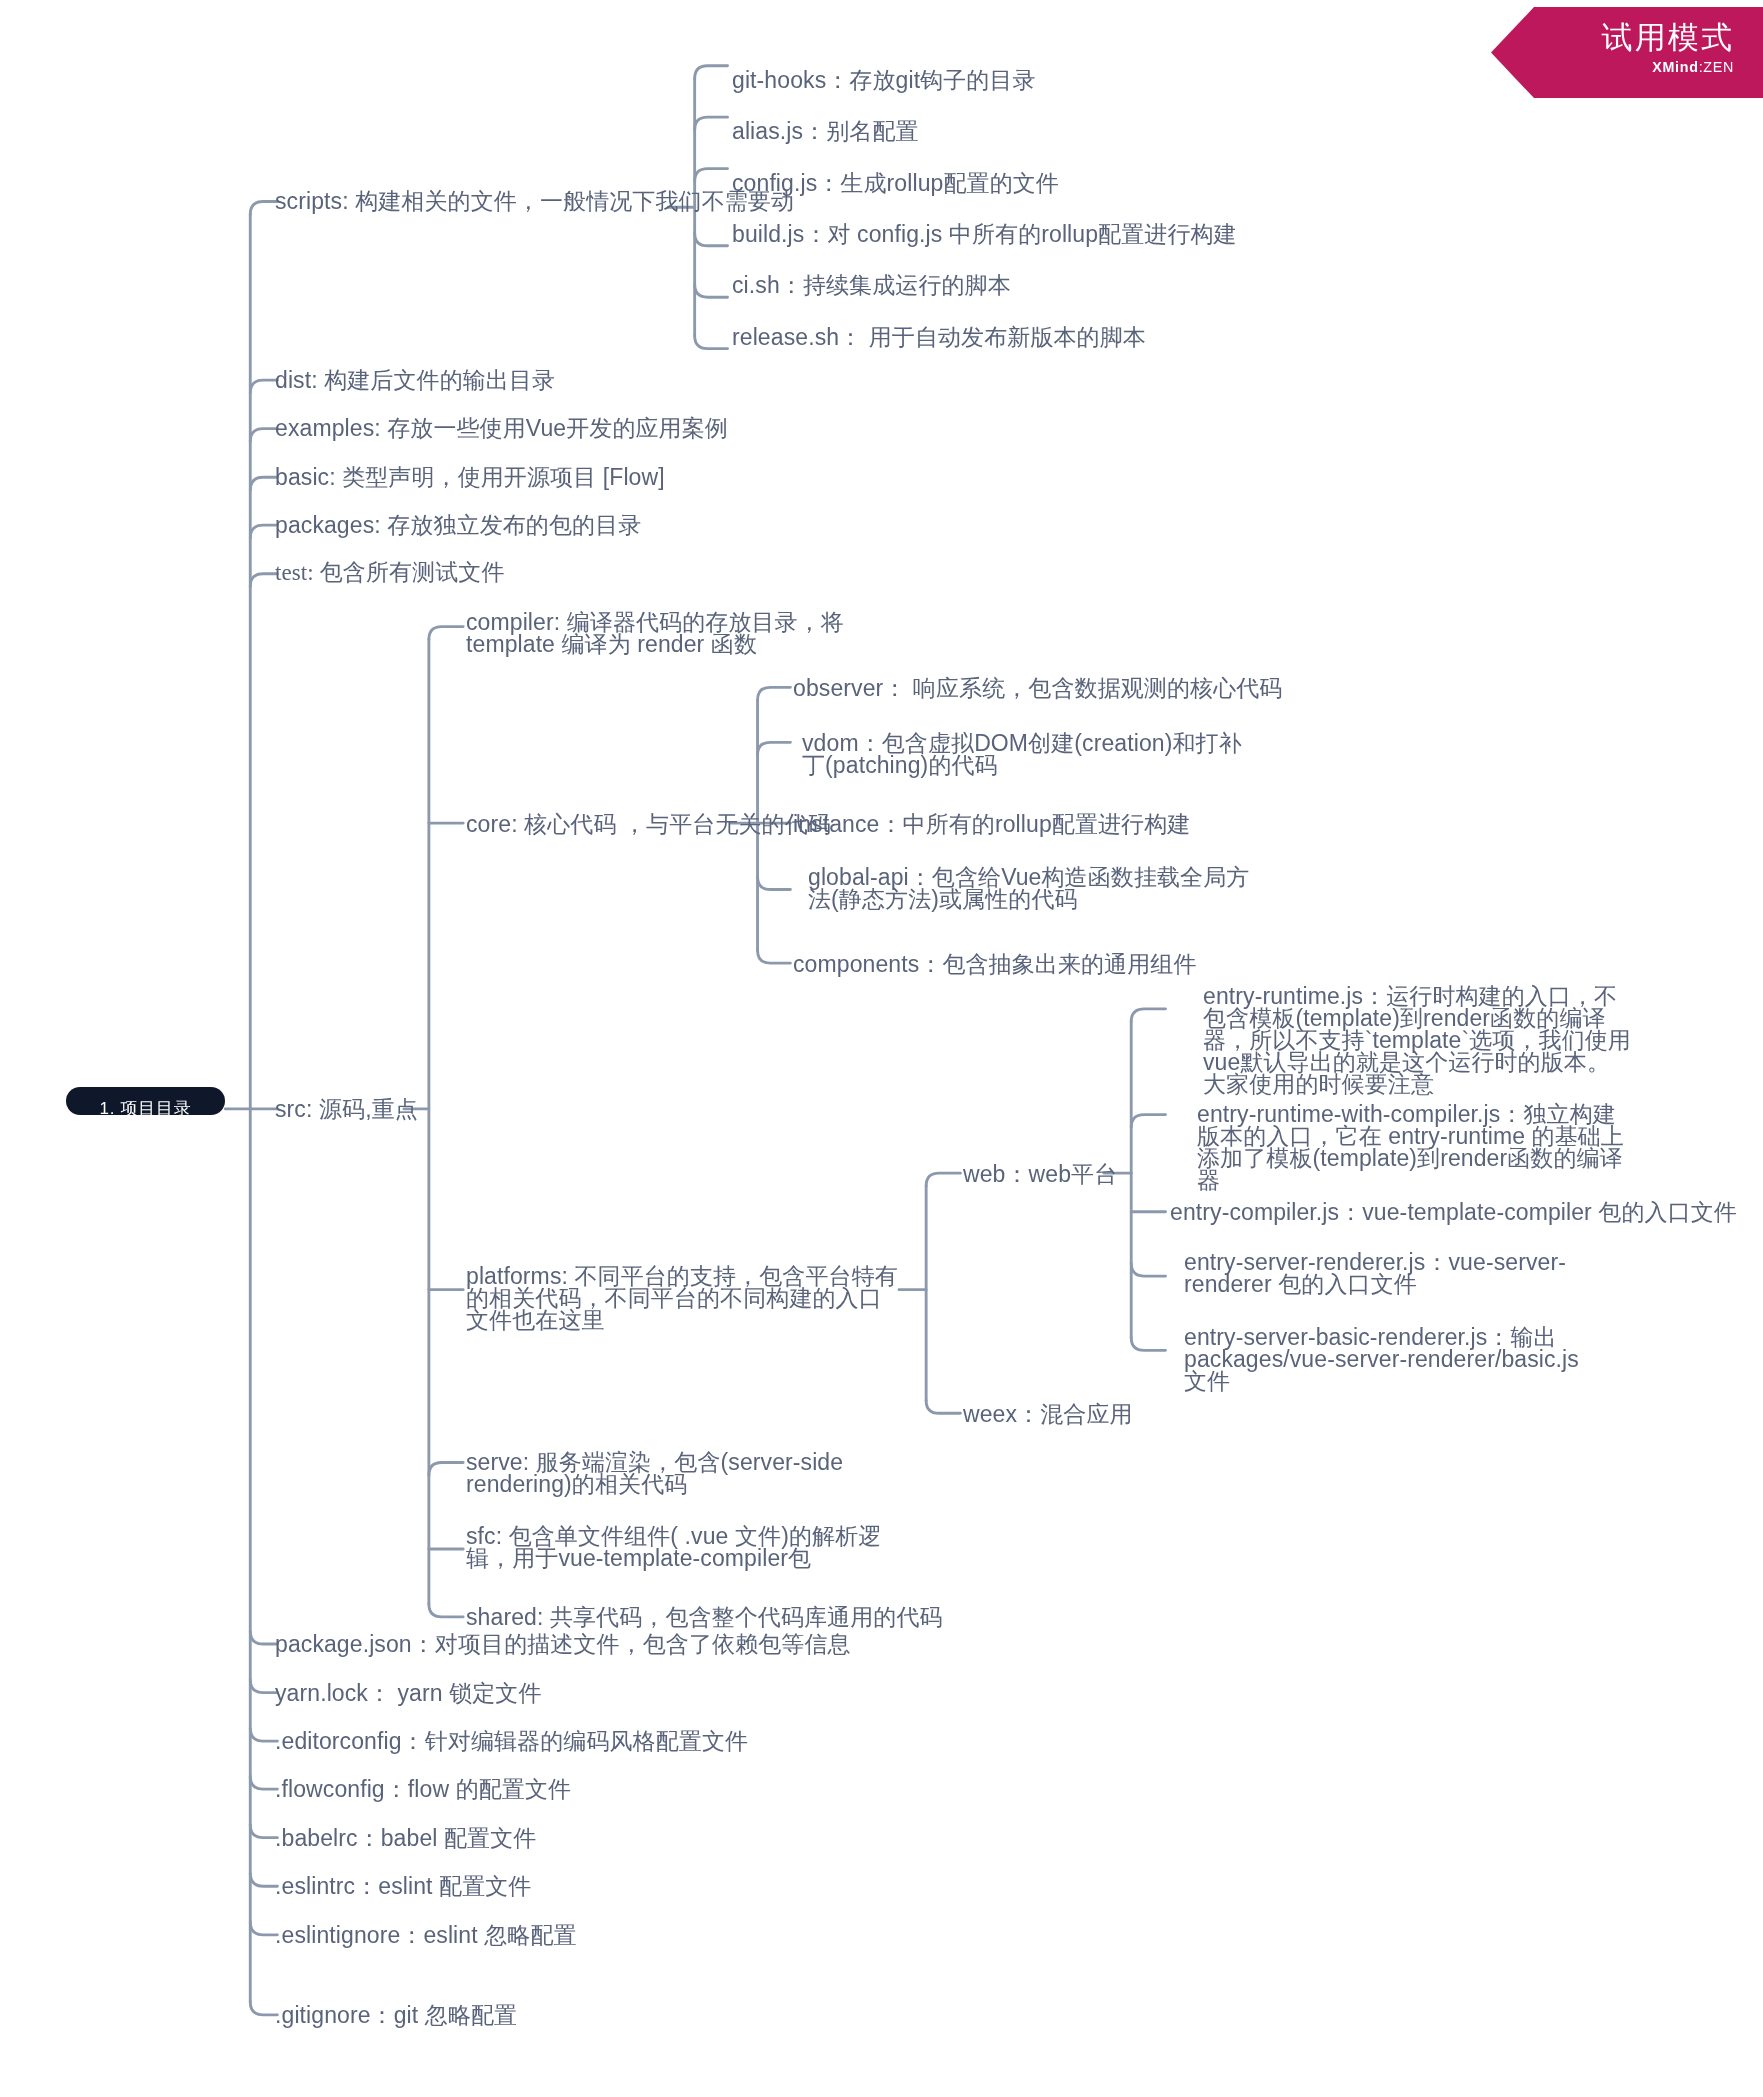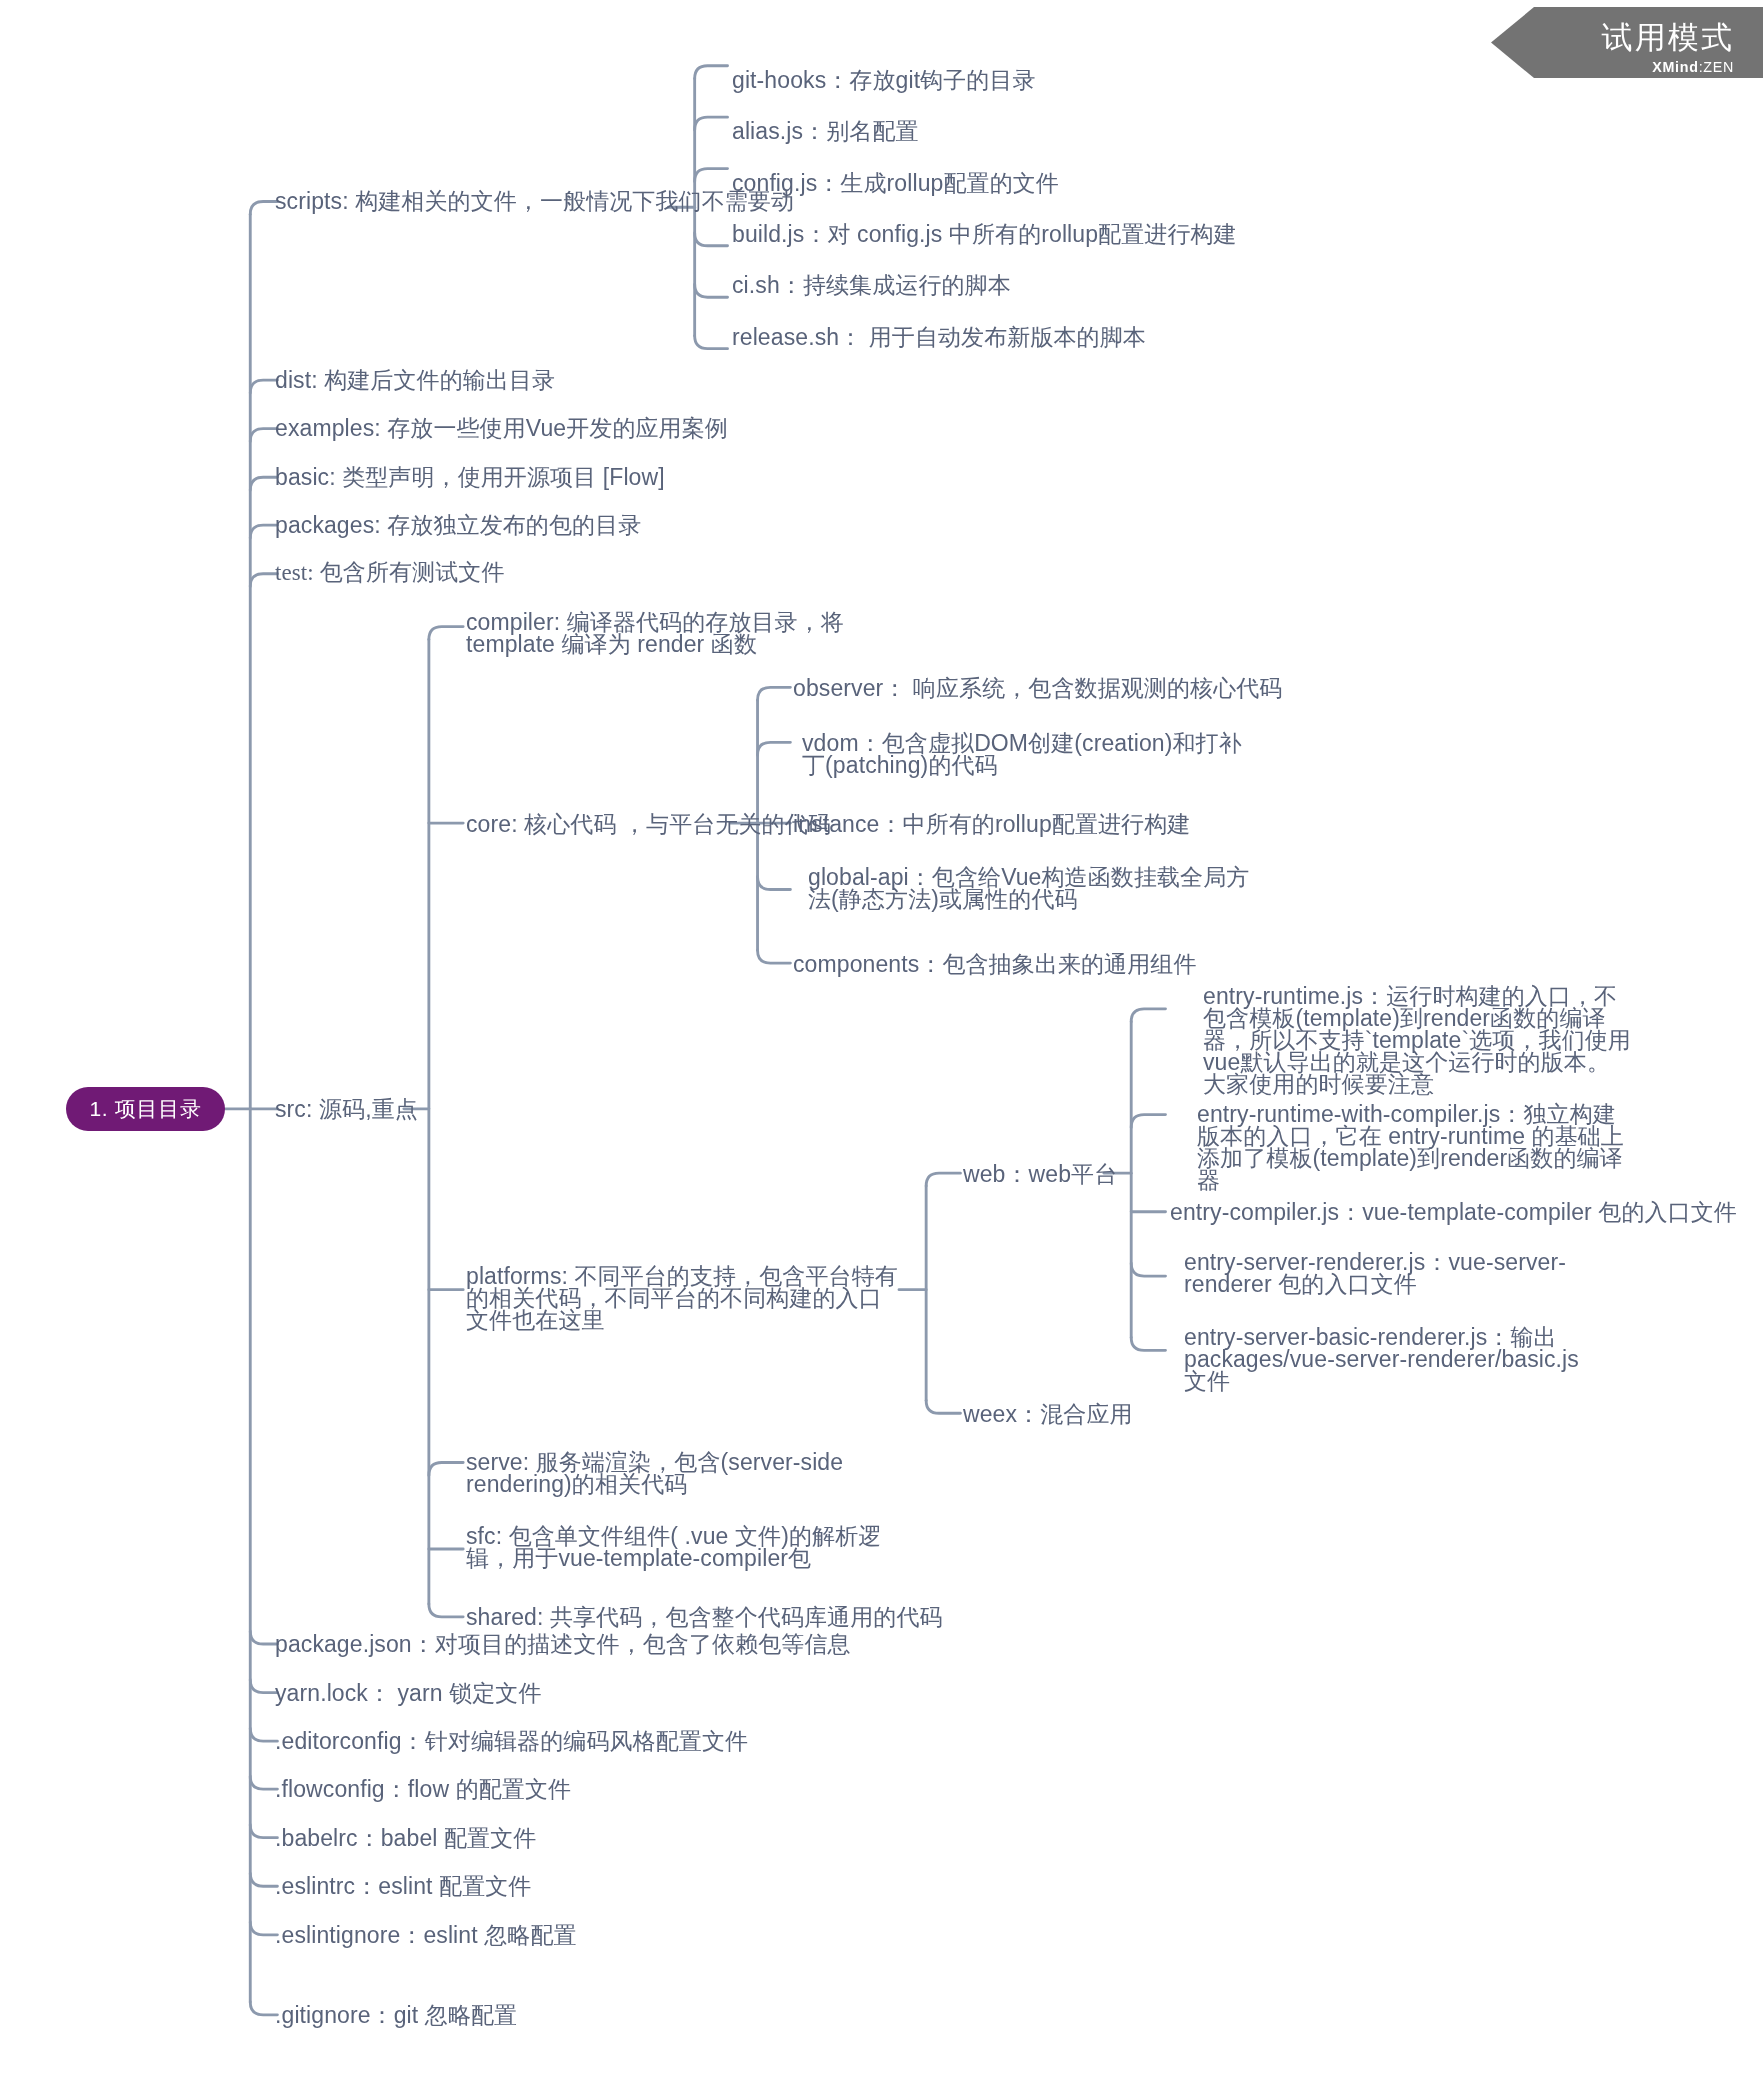--- a/index.html
+++ b/index.html
@@ -16,22 +16,22 @@
     overflow: hidden;
     color: #5b6678;
   }
 
   
   #trial-badge {
     position: absolute;
     top: 7.1px;
     right: 0px;
     width: 272px;
-    height: 71px;
-    background: #737373;
+    height: 91px;
+    background: #be185d;
     border-radius: 7.1px 0 0 7.1px;
     -webkit-clip-path: polygon(0 50%, 43px 0, 100% 0, 100% 100%, 43px 100%);
     clip-path: polygon(0 50%, 43px 0, 100% 0, 100% 100%, 43px 100%);
     color: #ffffff;
     text-align: right;
     padding: 10px 29px 0 0;
   }
   #trial-badge .badge-title {
     font-size: 31px;
     letter-spacing: 2.1px;
@@ -63,25 +63,25 @@
     stroke-width: 4;
     stroke-linecap: round;
   }
 
   
   #root-node {
     position: absolute;
     left: 66px;
     top: 1087px;
     width: 159px;
-    height: 44px;
-    background: #701a75;
+    height: 28px;
+    background: #0f172a;
     border-radius: 22px;
     color: #ffffff;
-    font-size: 21px;
+    font-size: 17px;
     line-height: 44px;
     text-align: center;
     letter-spacing: 0.7px;
     white-space: nowrap;
   }
 
   
   .topic {
     position: absolute;
     color: #59637a;

